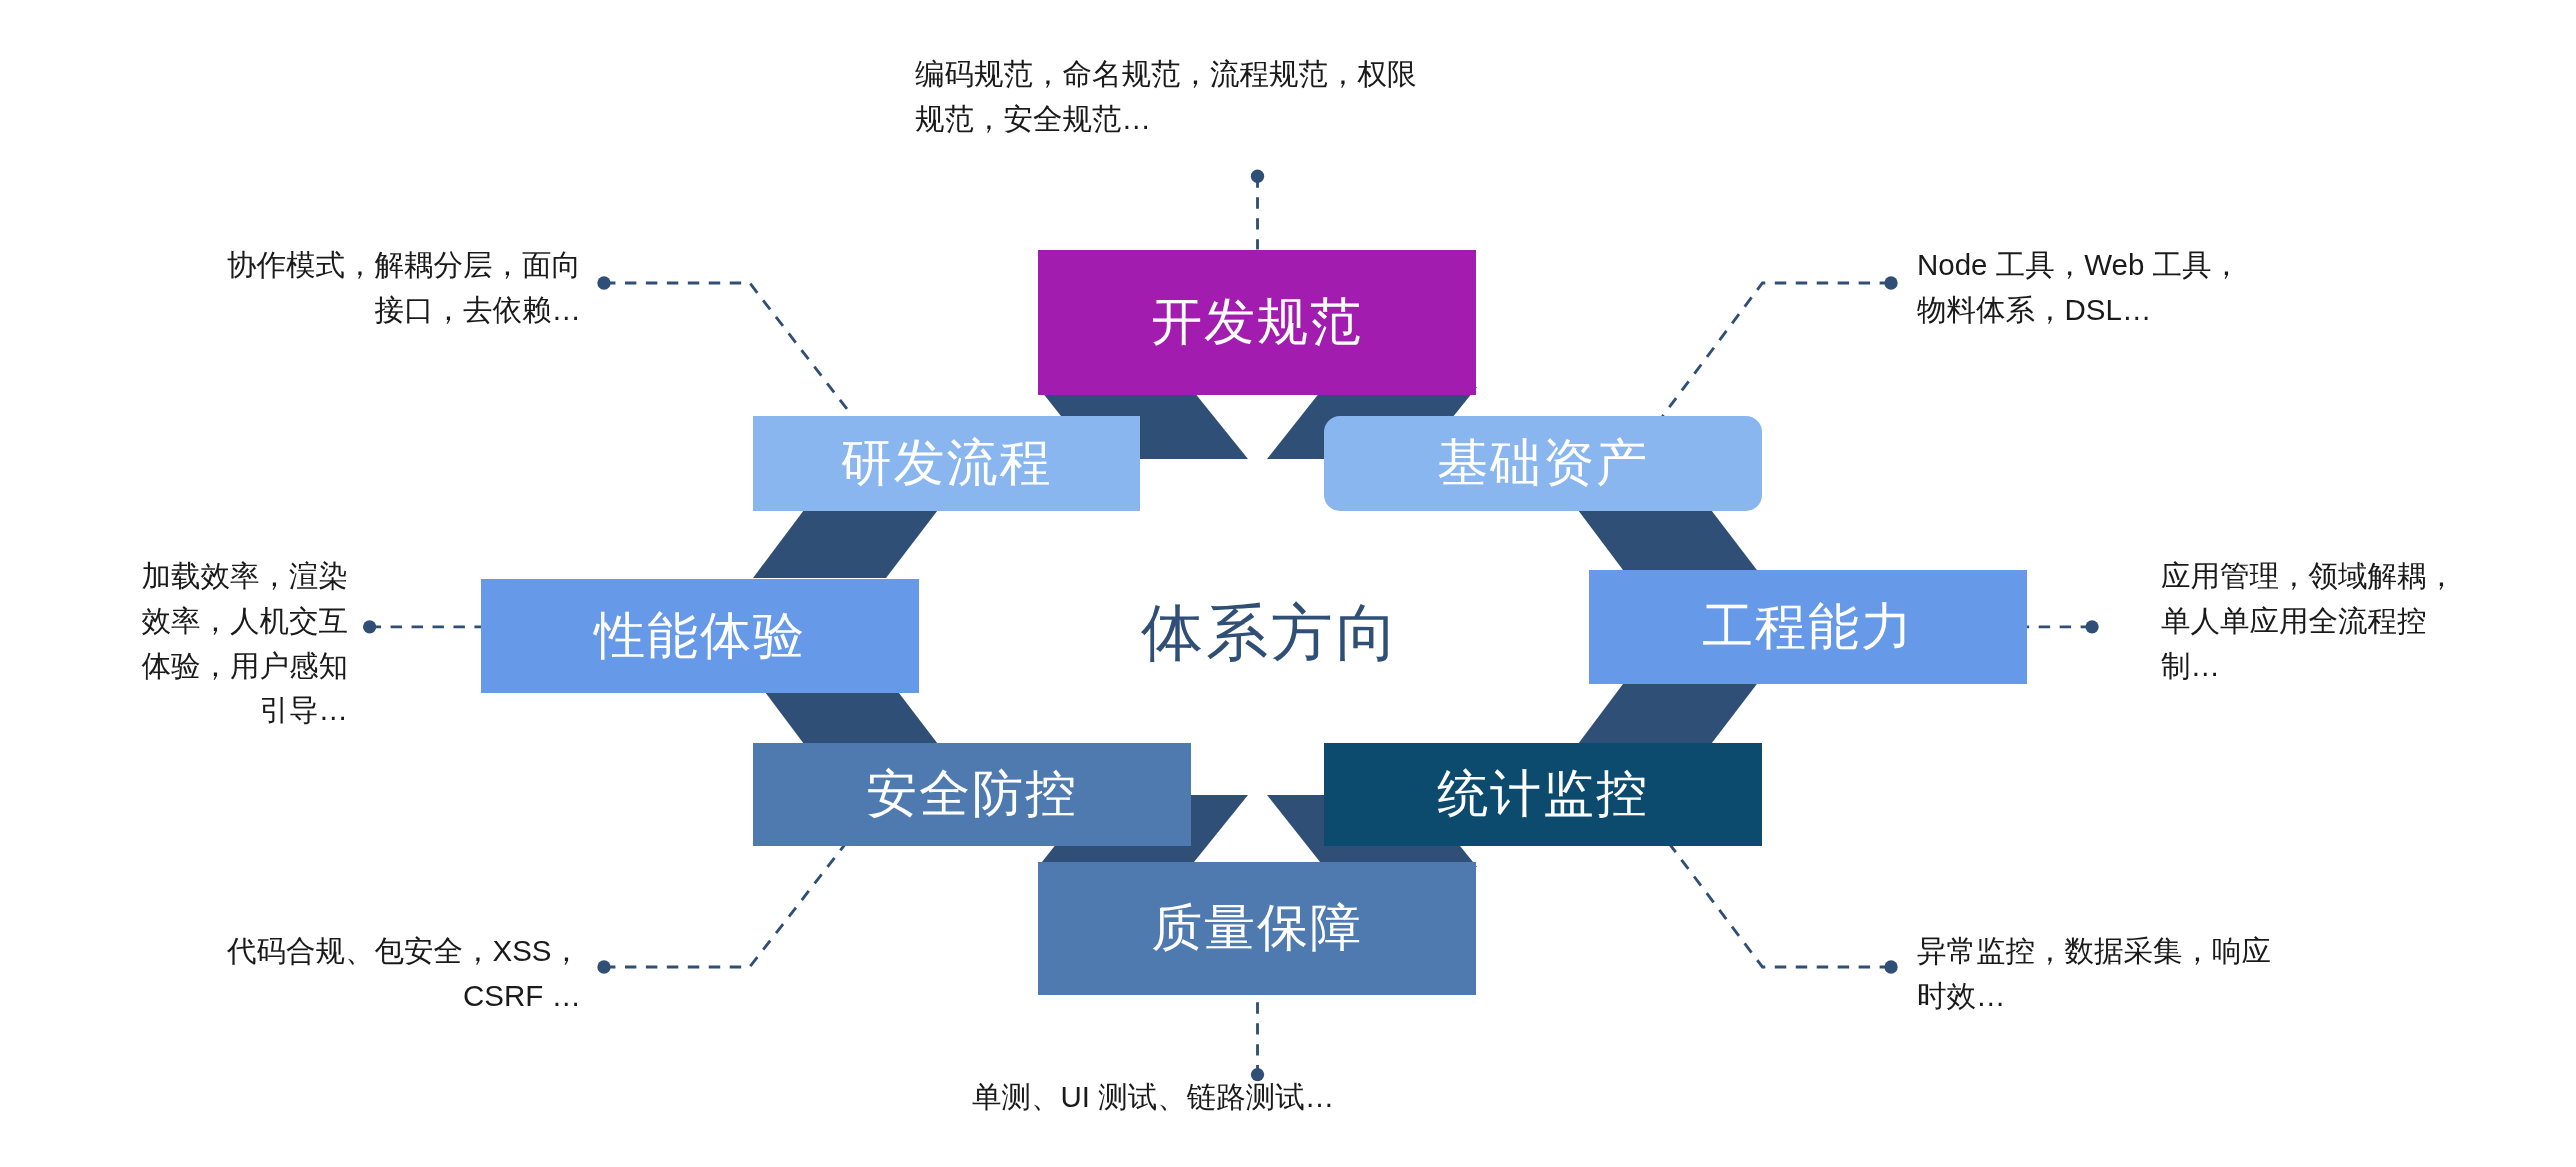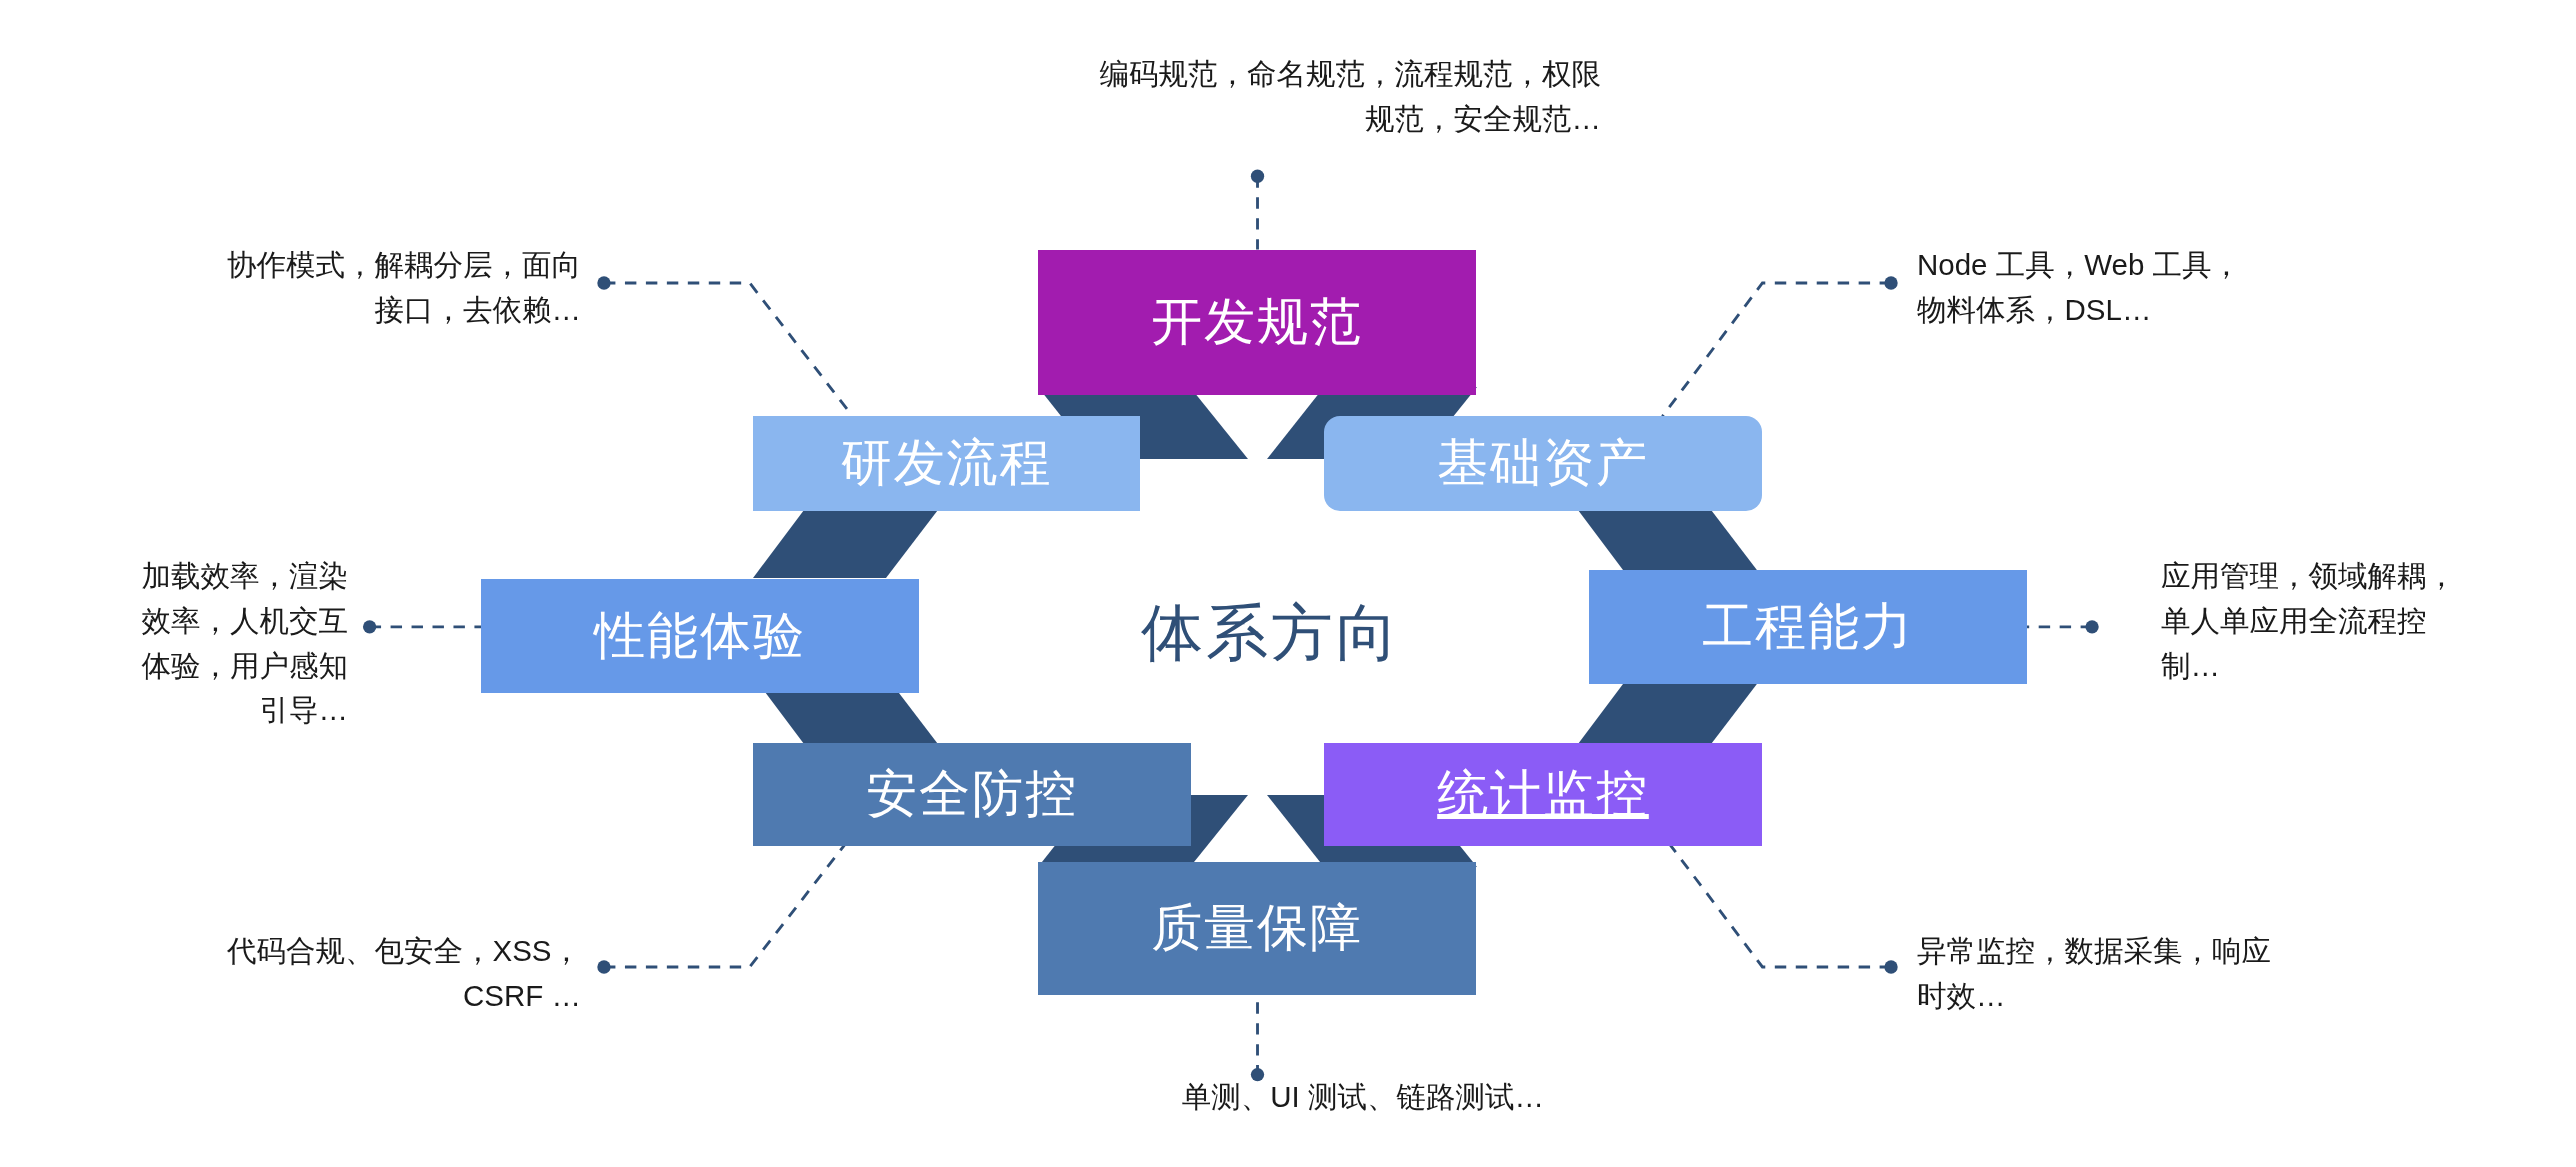--- a/index.html
+++ b/index.html
@@ -55,21 +55,21 @@
   .note {
     position: absolute;
     color: #1a1a1a;
     font-size: 29.5px;
     line-height: 1.52;
     z-index: 6;
     white-space: pre-line;
   }
   .note.right-align { text-align: right; }
   .note.left-align  { text-align: left; }
-  .note.center-align{ text-align: right; }
+  .note.center-align{ text-align: left; }
 
   
   #connectors {
     position: absolute;
     left: 0; top: 0;
     width: 2576px;
     height: 1168px;
     z-index: 2;
     pointer-events: none;
   }
@@ -170,21 +170,21 @@
   </div>
 
   <div class="bar" style="left:1589px; top:570px; width:438px; height:114px; background:#6699e8;">
     <span>工程能力</span>
   </div>
 
   <div class="bar" style="left:753px; top:743px; width:438px; height:103px; background:#4f7ab0;">
     <span>安全防控</span>
   </div>
 
-  <div class="bar" style="left:1324px; top:743px; width:438px; height:103px; background:#8b5cf6;text-decoration:underline;">
+  <div class="bar" style="left:1324px; top:743px; width:438px; height:103px; background:#0c4a6e;">
     <span>统计监控</span>
   </div>
 
   <div class="bar" style="left:1038px; top:862px; width:438px; height:133px; background:#4f7ab0;">
     <span>质量保障</span>
   </div>
 
   <div class="center-label" style="left:1141px; top:591px;">体系方向</div>
 
   <div class="note center-align" style="left:915px; top:52px; width:686px;">编码规范，命名规范，流程规范，权限

